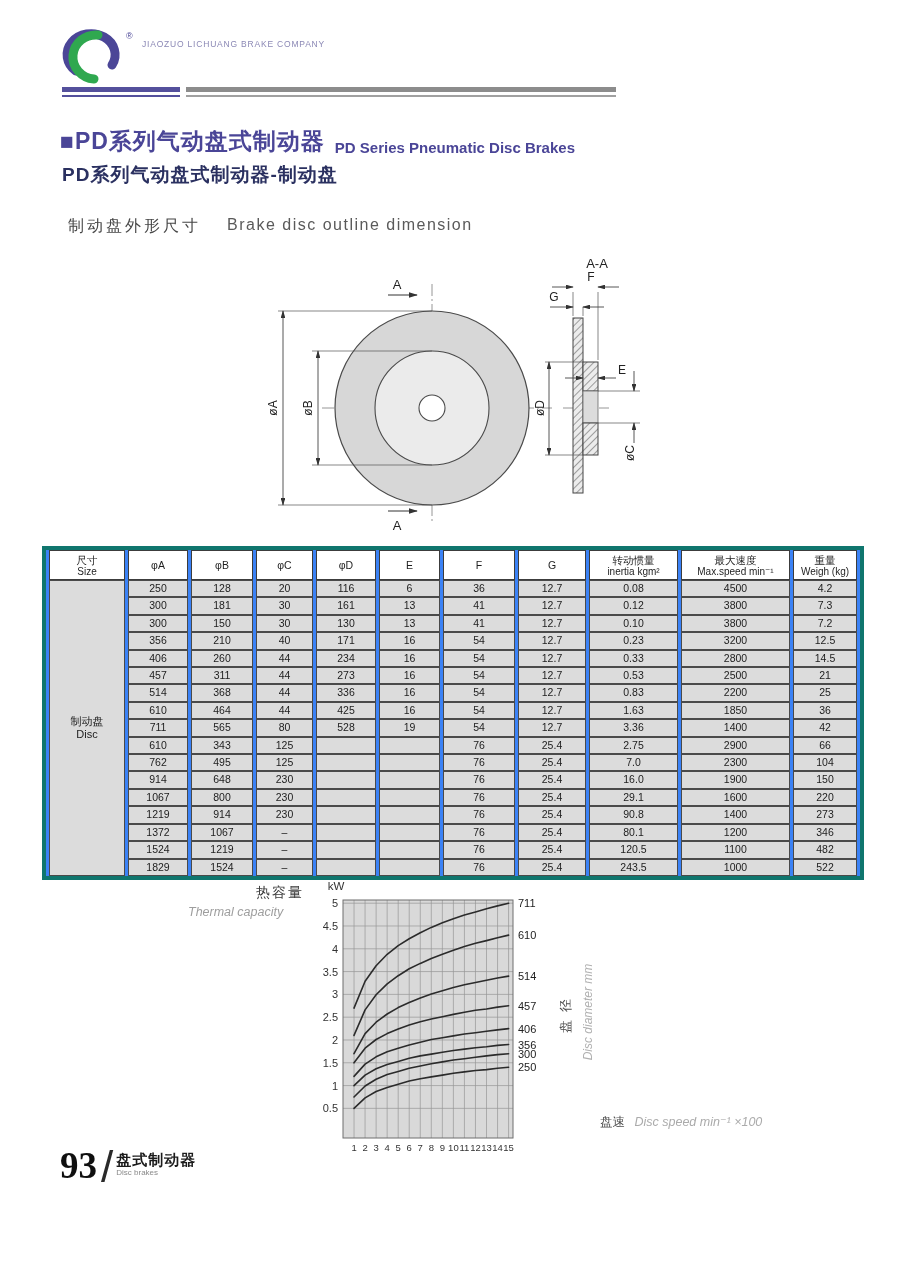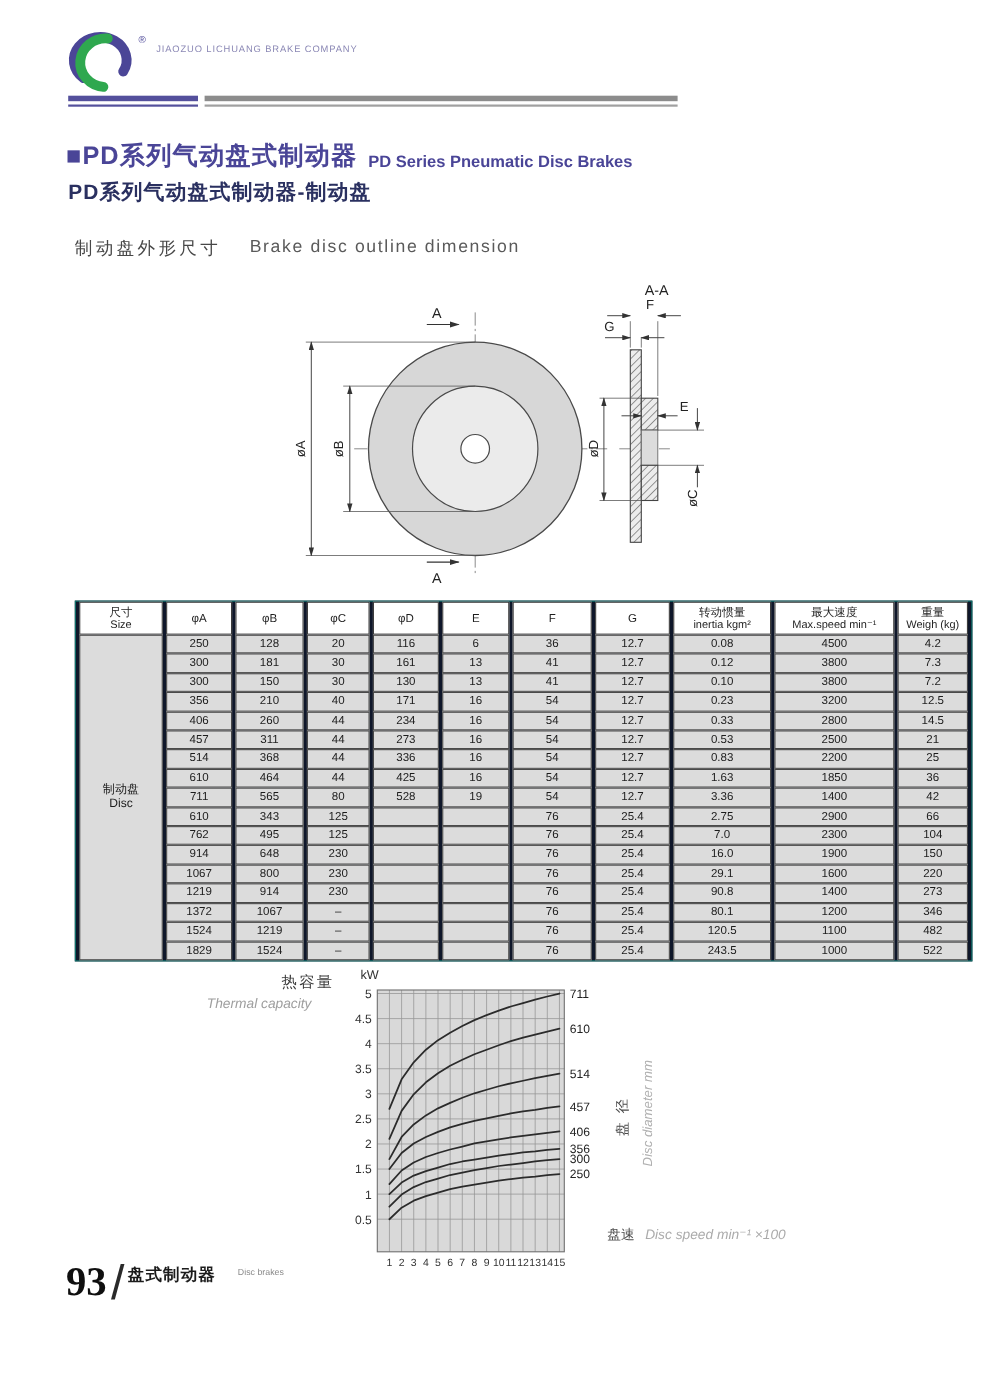--- a/index.html
+++ b/index.html
@@ -15,46 +15,46 @@
   
   .title-row{display:flex;align-items:flex-end;gap:10px;}
   .title-zh{font-size:23px;font-weight:bold;color:#4a4597;letter-spacing:1px;white-space:nowrap;}
   .title-en{font-size:15px;font-weight:bold;color:#4a4597;padding-bottom:1px;white-space:nowrap;}
   .subtitle-zh{font-size:19px;font-weight:bold;color:#2a3060;letter-spacing:1px;}
   .section-row{display:flex;gap:26px;align-items:flex-start;}
   .section-zh{font-size:16px;color:#474747;letter-spacing:3px;}
   .section-en{font-size:16px;color:#5a5a5a;letter-spacing:1.5px;}
 
   
-  #dim-table-wrap{border:1px solid #0f766e;background:#0f172a;margin-left:26px;}
+  #dim-table-wrap{border:4px solid #0f766e;background:#3b82f6;}
   #dim-table-wrap table{border-collapse:separate;border-spacing:3px 0;table-layout:fixed;width:812px;}
   #dim-table-wrap th{background:#fff;border:1px solid #3c3c3c;font-weight:normal;
       font-size:10.5px;color:#1e1e1e;padding:1px 0;height:26px;vertical-align:middle;}
   #dim-table-wrap th .h-zh{font-size:10.5px;line-height:12px;}
   #dim-table-wrap th .h-en{font-size:10px;line-height:11px;}
   #dim-table-wrap td{background:#dcdcdc;border:1px solid #4a4a4a;font-size:10.5px;color:#1c1c1c;
       text-align:center;height:15.4px;line-height:15.4px;padding:0;}
   #dim-table-wrap td.group-cell{font-size:11px;line-height:13px;vertical-align:middle;}
 
   
   .thermal-zh{font-size:14px;color:#3a3a3a;letter-spacing:2px;text-align:right;}
   .thermal-en{font-size:12.5px;color:#9e9e9e;font-style:italic;text-align:left;margin-top:3px;}
   .rot-box{display:flex;align-items:center;justify-content:center;}
   .disc-dia-zh{font-size:13px;color:#4a4a4a;letter-spacing:8px;white-space:nowrap;transform:rotate(-90deg);}
   .disc-dia-en{font-size:12px;color:#b0b0b0;font-style:italic;white-space:nowrap;transform:rotate(-90deg);}
-  .speed-label{font-size:12.5px;white-space:nowrap;}
+  .speed-label{font-size:12.5px;white-space:nowrap;margin-left:48px;}
   .speed-zh{color:#4f4f4f;}
   .speed-en{color:#ababab;font-style:italic;margin-left:6px;}
 
   
   .footer{display:flex;align-items:flex-start;}
   .page-num{font-family:"Liberation Serif","DejaVu Serif",serif;font-size:37px;font-weight:bold;
             color:#0f0f0f;line-height:36px;}
   .foot-slash{font-size:44px;font-weight:200;color:#2a2a2a;line-height:38px;margin:0 3px 0 4px;}
-  .foot-col{display:flex;flex-direction:row;margin-top:4px;gap:20px;}
+  .foot-col{display:flex;flex-direction:column;margin-top:4px;}
   .foot-zh{font-size:15px;font-weight:bold;color:#1c1c1c;letter-spacing:1px;line-height:16px;}
   .foot-en{font-size:8px;color:#8a8a8a;line-height:9px;}
 </style>
 </head>
 <body>
 
 <div class="page">
 
   <svg class="abs" style="left:54px;top:27px;" width="84" height="60" viewBox="0 0 84 60">
     <path d="M22,44 A24,21 0 1 1 58,38" fill="none" stroke="#4b4697" stroke-width="9" stroke-linecap="round"></path>

